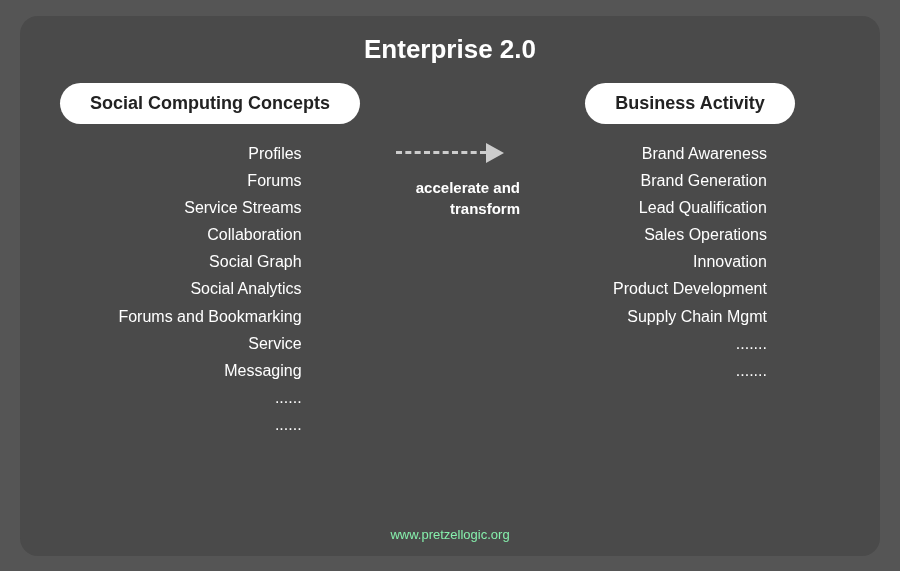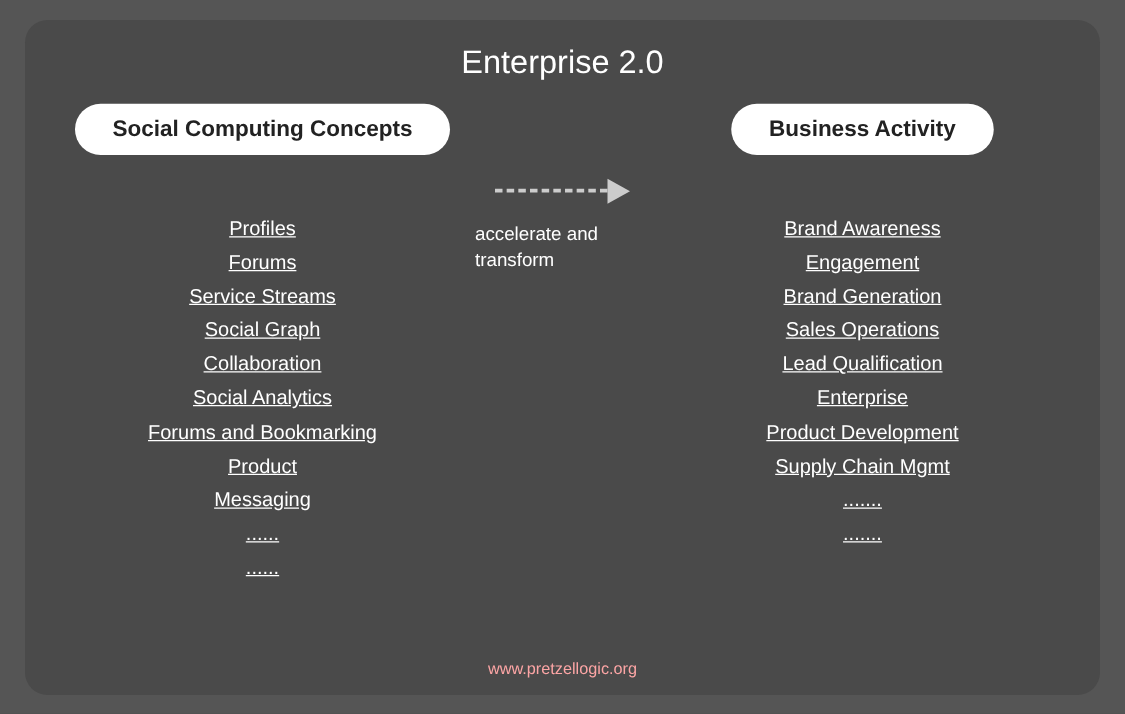--- a/index.html
+++ b/index.html
@@ -22,39 +22,38 @@
       display: flex;
       flex-direction: column;
       align-items: center;
       padding: 18px 30px 14px 30px;
       position: relative;
     }
 
     .title {
       color: #ffffff;
       font-size: 26px;
-      font-weight: normal;
+      font-weight: bold;
       margin-bottom: 18px;
       text-align: center;
     }
 
     .main-row {
       display: flex;
       flex-direction: row;
       align-items: flex-start;
       width: 100%;
       flex: 1;
     }
 
     .column {
       display: flex;
       flex-direction: column;
       align-items: center;
       flex: 1;
-      gap: 30px;
     }
 
     .pill {
       background: #ffffff;
       border-radius: 50px;
       padding: 10px 30px;
       font-size: 18px;
       font-weight: bold;
       color: #222;
       text-align: center;
@@ -64,22 +63,21 @@
 
     .items-list {
       list-style: none;
       text-align: center;
       color: #ffffff;
       font-size: 16px;
       line-height: 1.7;
     }
 
     .items-list li {
-      text-align: center;
-      text-decoration: underline;
+      text-align: right;
     }
 
     .middle-section {
       display: flex;
       flex-direction: column;
       align-items: center;
       justify-content: center;
       padding: 0 10px;
       flex: 0 0 160px;
       margin-top: 60px;
@@ -101,75 +99,75 @@
       width: 0;
       height: 0;
       border-top: 10px solid transparent;
       border-bottom: 10px solid transparent;
       border-left: 18px solid #cccccc;
     }
 
     .arrow-label {
       color: #ffffff;
       font-size: 15px;
-      text-align: left;
+      text-align: right;
       line-height: 1.4;
       margin-top: 4px;
+      font-weight: bold;
     }
 
     .footer-url {
-      color: #fca5a5;
+      color: #86efac;
       font-size: 13px;
       margin-top: 8px;
       text-align: right;
     }
   </style>
 </head>
 <body>
 
 <div class="card">
   <div class="title">Enterprise 2.0</div>
 
   <div class="main-row">
 
     <div class="column">
       <div class="pill">Social Computing Concepts</div>
       <ul class="items-list">
       <li>Profiles</li>
           <li>Forums</li>
           <li>Service Streams</li>
+          <li>Collaboration</li>
           <li>Social Graph</li>
-          <li>Collaboration</li>
           <li>Social Analytics</li>
           <li>Forums and Bookmarking</li>
-          <li>Product</li>
+          <li>Service</li>
           <li>Messaging</li>
           <li>......</li>
           <li>......</li>
         </ul>
     </div>
 
     <div class="middle-section">
       <div class="arrow-container">
         <div class="dashed-line"></div>
         <div class="arrow-head"></div>
       </div>
       <div class="arrow-label">accelerate and
 transform</div>
     </div>
 
     <div class="column">
       <div class="pill">Business Activity</div>
       <ul class="items-list">
       <li>Brand Awareness</li>
-          <li>Engagement</li>
           <li>Brand Generation</li>
+          <li>Lead Qualification</li>
           <li>Sales Operations</li>
-          <li>Lead Qualification</li>
-          <li>Enterprise</li>
+          <li>Innovation</li>
           <li>Product Development</li>
           <li>Supply Chain Mgmt</li>
           <li>.......</li>
           <li>.......</li>
         </ul>
     </div>
 
   </div>
 
   <div class="footer-url">www.pretzellogic.org</div>

